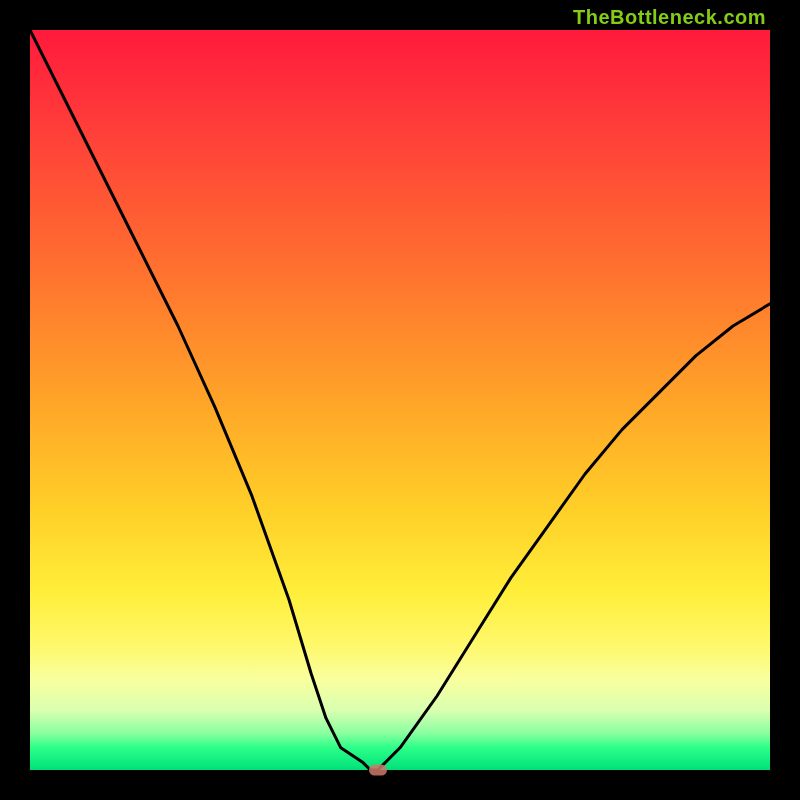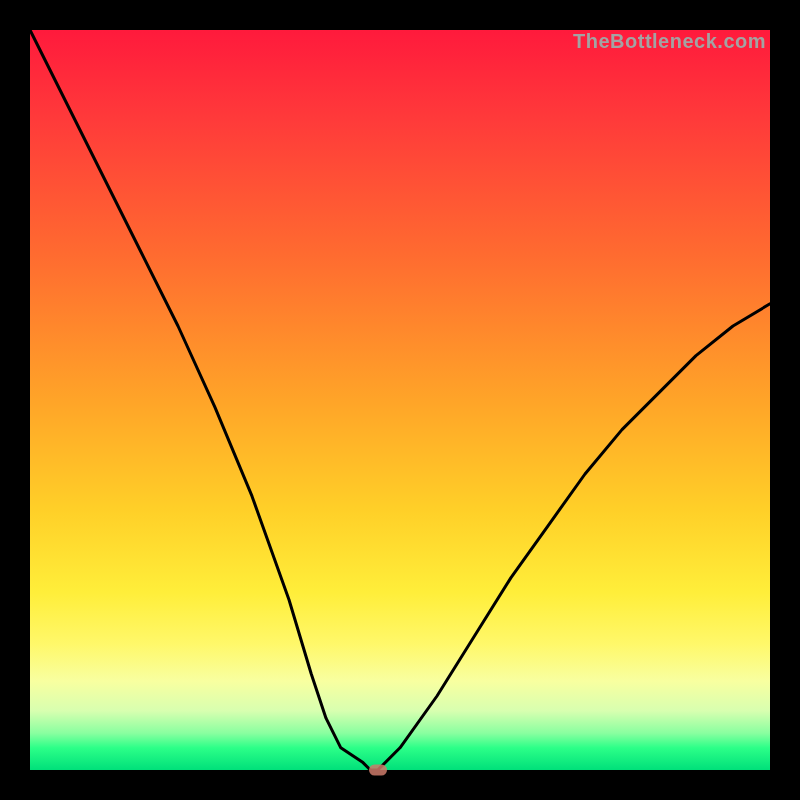--- a/index.html
+++ b/index.html
@@ -36,25 +36,24 @@
       #d8ffb0 92%,
       #8affa0 95%,
       #2cff88 97%,
       #00e07a 100%
     );
   }
   .watermark {
     position: absolute;
     right: 34px;
     top: 6px;
-    color: #a3a3a3;
+    color: #84cc16;
     font-size: 20px;
     font-weight: 600;
     letter-spacing: 0.5px;
-    margin-top: 24px;
   }
   svg.curve {
     position: absolute;
     left: 0;
     top: 0;
     width: 740px;
     height: 740px;
     overflow: visible;
   }
   .marker {

